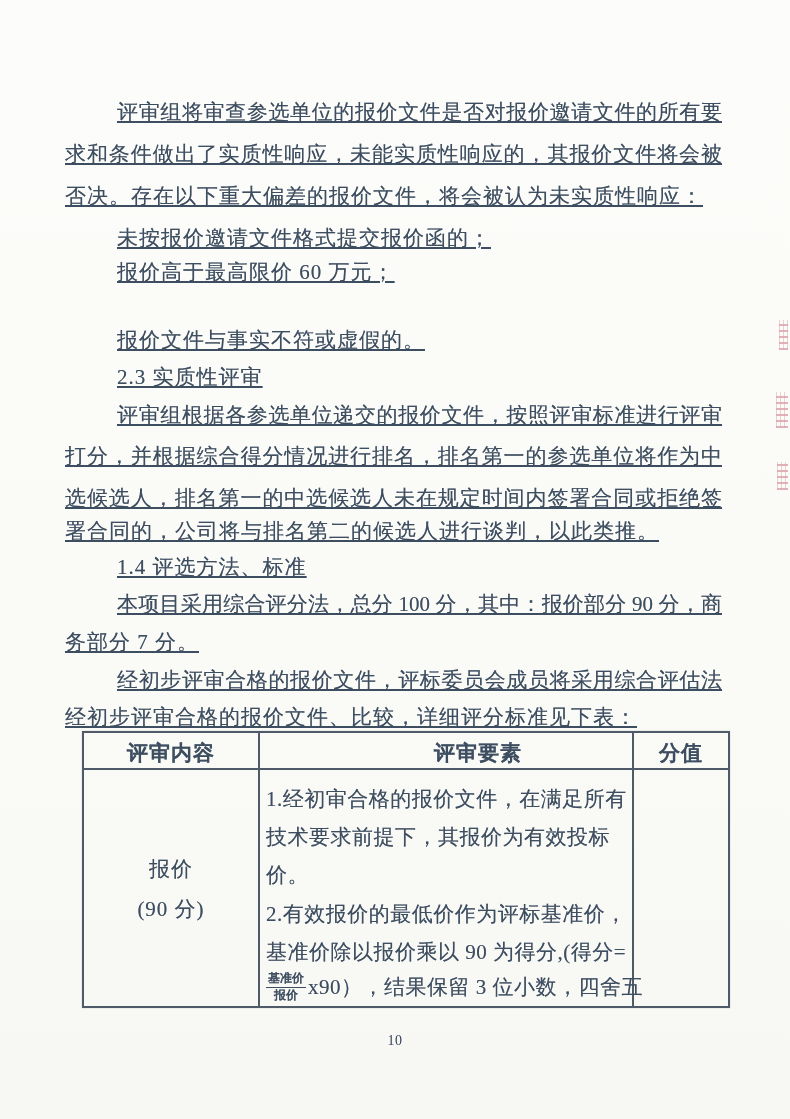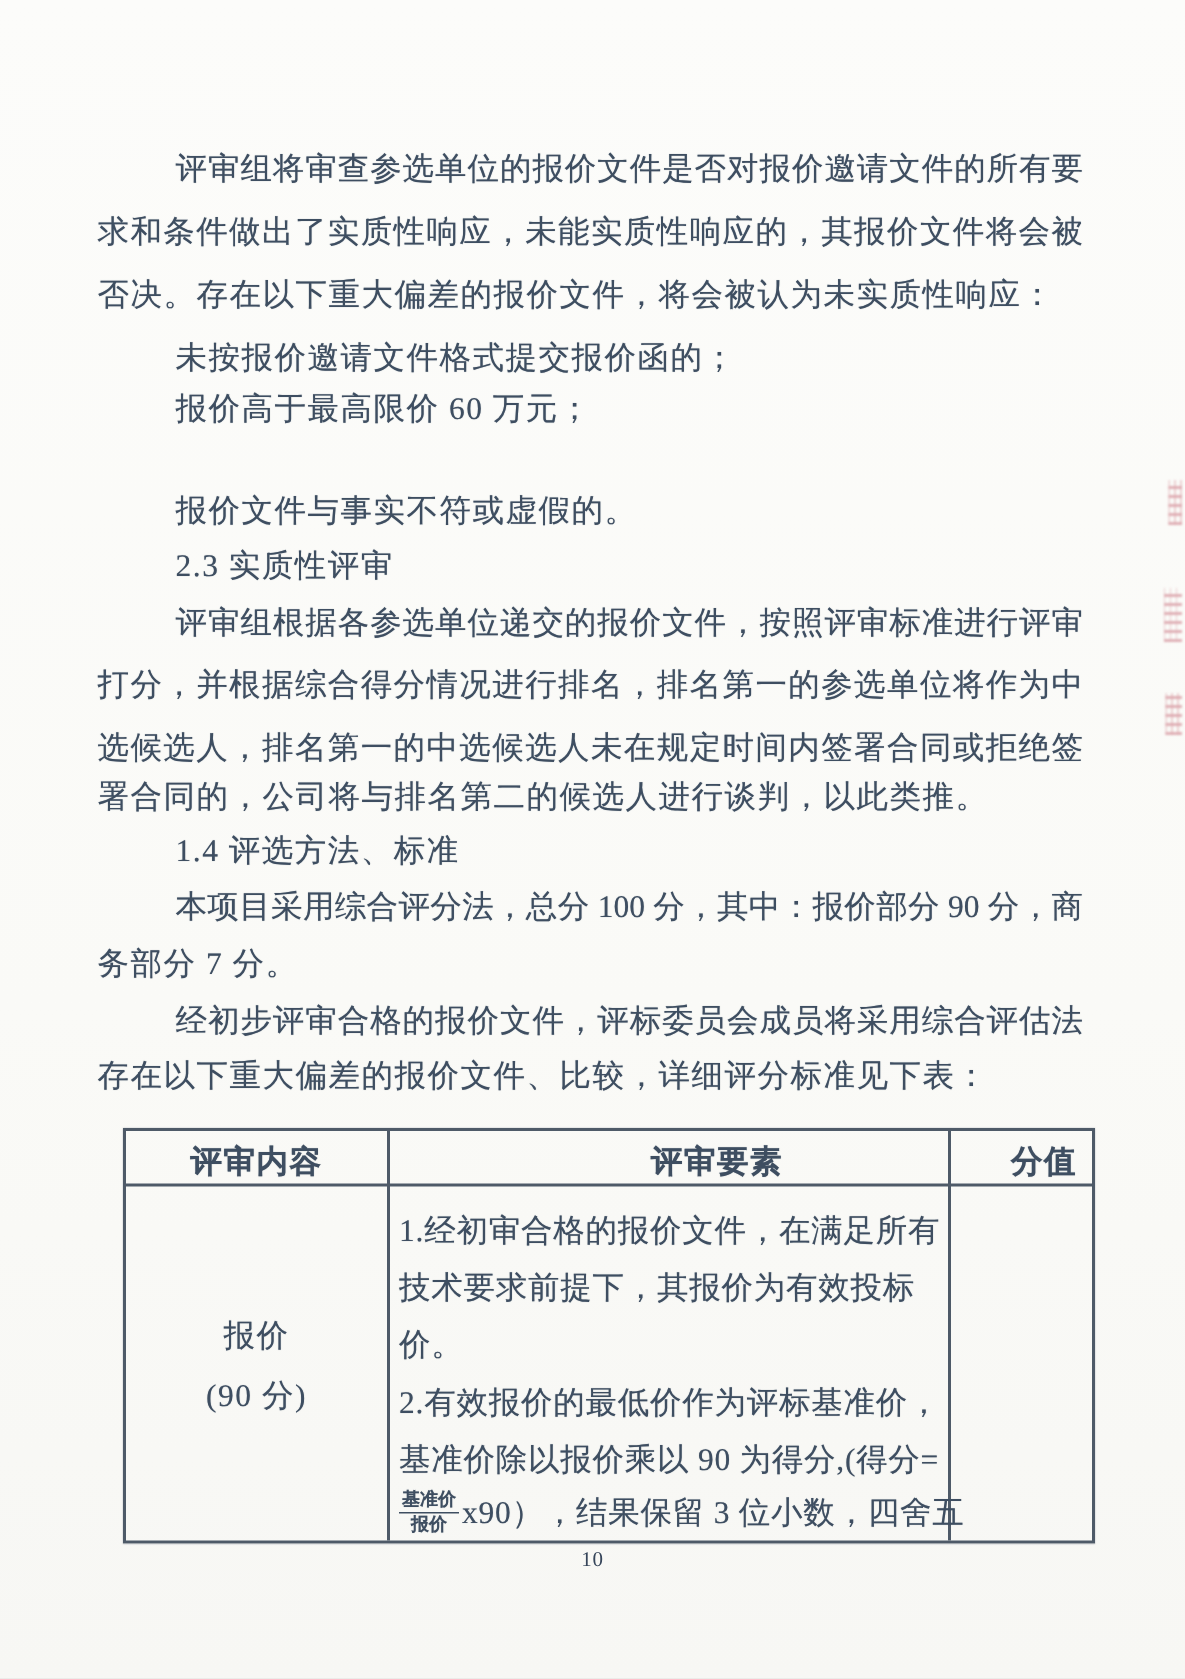--- a/index.html
+++ b/index.html
@@ -17,55 +17,56 @@
   .bline {
     position: absolute;
     left: 65px;
     width: 657px;
     height: 24px;
     font-size: 21px;
     line-height: 24px;
     letter-spacing: 1px;
     white-space: nowrap;
     text-shadow: 0 0 0.6px rgba(62,78,97,0.55);
+    text-decoration: underline;
   }
   .bline.fill {
     white-space: normal;
     text-align: justify;
     text-align-last: justify;
     letter-spacing: 0;
   }
   .bline.indent { padding-left: 52px; width: 605px; }
 
   
   .eval-table {
     position: absolute;
     left: 82px;
-    top: 752px;
+    top: 731px;
     width: 644px;
     height: 273px;
     border: 2px solid #4e5a68;
     box-shadow: 0 0 1px rgba(78,90,104,0.4);
   }
   .vline { position: absolute; top: 0; bottom: 0; width: 2px; background: #4e5a68; }
   .v1 { left: 174px; }
   .v2 { left: 548px; }
   .hline { position: absolute; left: 0; right: 0; top: 35px; height: 2px; background: #4e5a68; }
   .th {
     position: absolute;
     top: 6px;
     font-size: 21px;
     font-weight: bold;
     text-align: center;
     letter-spacing: 1px;
     text-shadow: 0 0 0.6px rgba(62,78,97,0.6);
   }
   .th1 { left: 0; width: 174px; }
   .th2 { left: 176px; width: 436px; }
-  .th3 { left: 550px; width: 94px; padding-left: 15px; }
+  .th3 { left: 550px; width: 94px; }
   .cat {
     position: absolute;
     left: 0; width: 174px;
     text-align: center;
     font-size: 21px;
     letter-spacing: 1px;
     text-shadow: 0 0 0.6px rgba(62,78,97,0.55);
   }
   .cl {
     position: absolute;
@@ -137,21 +138,21 @@
   <div class="bline indent" style="top:328px">报价文件与事实不符或虚假的。</div>
   <div class="bline indent" style="top:365px">2.3 实质性评审</div>
   <div class="bline indent fill" style="top:403px">评审组根据各参选单位递交的报价文件，按照评审标准进行评审</div>
   <div class="bline fill" style="top:444px">打分，并根据综合得分情况进行排名，排名第一的参选单位将作为中</div>
   <div class="bline fill" style="top:486px">选候选人，排名第一的中选候选人未在规定时间内签署合同或拒绝签</div>
   <div class="bline" style="top:519px">署合同的，公司将与排名第二的候选人进行谈判，以此类推。</div>
   <div class="bline indent" style="top:555px">1.4 评选方法、标准</div>
   <div class="bline indent fill" style="top:592px">本项目采用综合评分法，总分 100 分，其中：报价部分 90 分，商</div>
   <div class="bline" style="top:630px">务部分 7 分。</div>
   <div class="bline indent fill" style="top:668px">经初步评审合格的报价文件，评标委员会成员将采用综合评估法</div>
-  <div class="bline" style="top:705px">存在以下重大偏差的报价文件、比较，详细评分标准见下表：</div>
+  <div class="bline" style="top:705px">经初步评审合格的报价文件、比较，详细评分标准见下表：</div>
 
   <div class="eval-table">
     <div class="vline v1"></div>
     <div class="vline v2"></div>
     <div class="hline"></div>
 
     <div class="th th1">评审内容</div>
     <div class="th th2">评审要素</div>
     <div class="th th3">分值</div>
 

